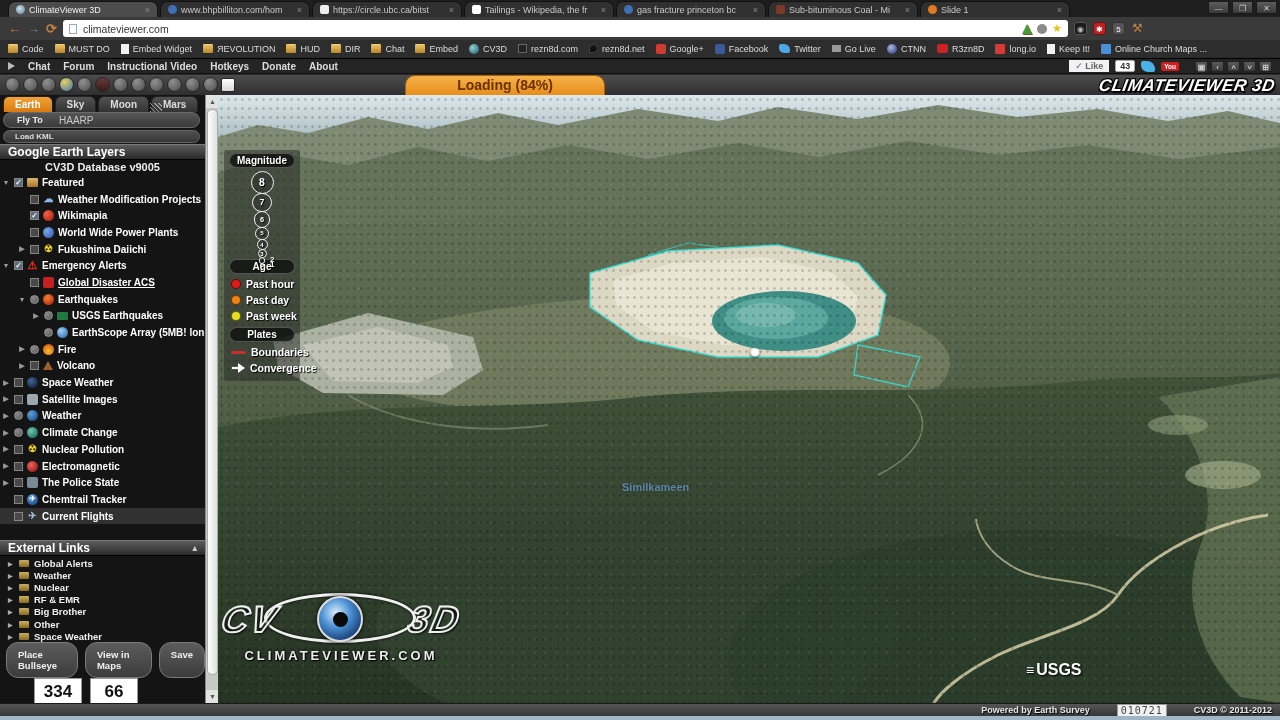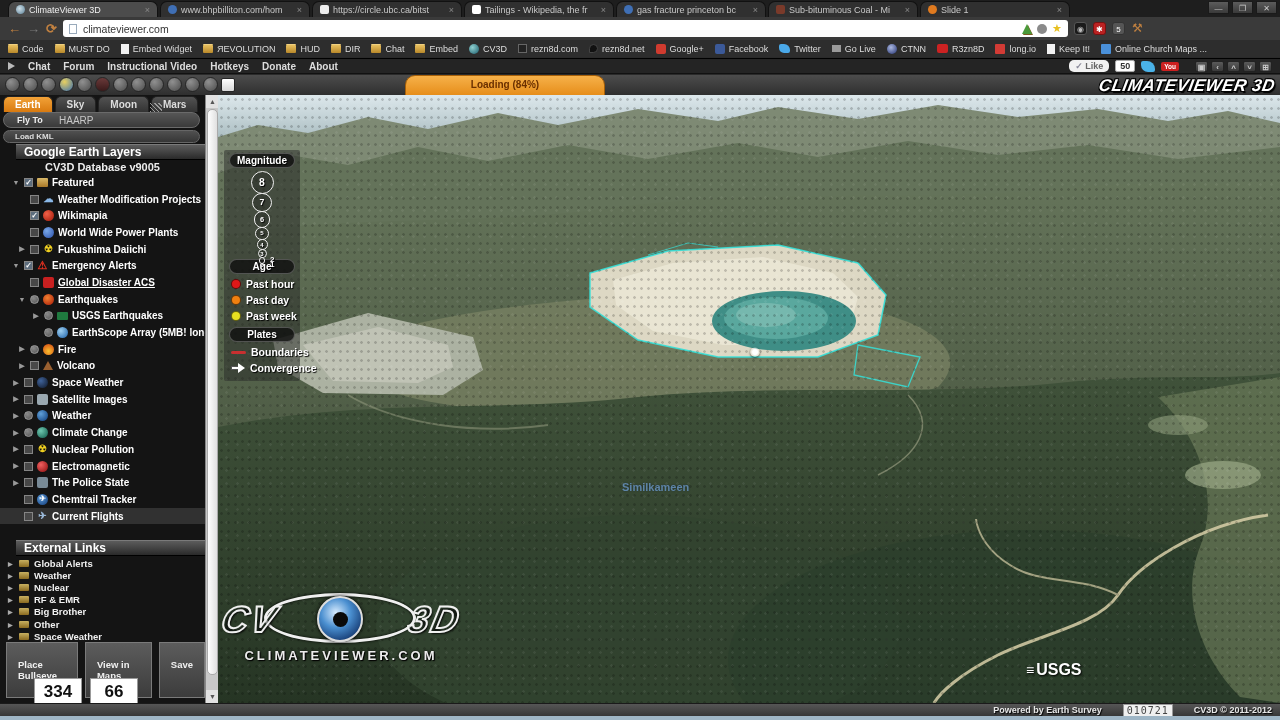--- a/index.html
+++ b/index.html
@@ -53,53 +53,53 @@
   .bmi-ctnn{background:radial-gradient(circle at 40% 35%,#aab8e0,#223070);border-radius:50%;width:10px;height:10px}
   .bmi-play{background:#c22;width:11px;height:9px;border-radius:2px}
   .bmi-makr{background:#d23b35;width:10px;height:10px;border-radius:1px}
   .bmi-chat{background:#4a90d9;width:10px;height:10px;border-radius:1px}
 
   
   .menubar{position:absolute;top:58px;left:0;width:100%;height:16px;background:#242424;border-top:1px solid #000;border-bottom:1px solid #111;display:flex;align-items:center;gap:13px;padding:0 8px;color:#ddd;font-size:10px;font-weight:bold}
   .speaker{width:0;height:0;border-top:4px solid transparent;border-bottom:4px solid transparent;border-right:7px solid #bbb;transform:rotate(180deg)}
   .menuitem{cursor:default}
   .mb-right{margin-left:auto;display:flex;align-items:center;gap:6px}
-  .like{background:#f2f2f2;color:#666;border-radius:5px;padding:0 6px;font-size:9px;height:12px;line-height:12px;font-weight:bold}
+  .like{background:#f2f2f2;color:#666;border-radius:0;padding:0 6px;font-size:9px;height:12px;line-height:12px;font-weight:bold}
   .like::before{content:"✓ ";color:#889}
   .count{background:#fff;border:1px solid #aaa;color:#333;font-size:9px;padding:0 4px;height:12px;line-height:11px;border-radius:2px}
   .twbird{width:14px;height:11px;background:#4ab2e8;border-radius:2px 8px 2px 7px}
   .ytbox{background:#cc2020;color:#fff;font-size:6.5px;font-weight:bold;padding:1px 3px;border-radius:2px}
   .ytbox::before{content:"You"}
   .mini{display:flex;gap:3px;margin-left:10px}
   .mi{width:13px;height:11px;background:linear-gradient(#5a5a5a,#3a3a3a);border:1px solid #222;color:#ccc;font-size:8px;text-align:center;line-height:11px;border-radius:2px}
 
   .toolrow{position:absolute;top:75px;left:0;width:100%;height:20px;background:linear-gradient(#4c4c4c,#2f2f2f)}
   .tools{position:absolute;left:5px;top:2px;display:flex;gap:3px;align-items:center}
   .tool{width:15px;height:15px;border-radius:50%;background:radial-gradient(circle at 35% 30%,#909090,#4a4a4a);border:1px solid #262626}
   .tool.colored{background:radial-gradient(circle at 35% 30%,#e8d060,#3a6fb0)}
   .tool.dark-tri{background:linear-gradient(#6a3a3a,#3a1a1a)}
   .tool.square{border-radius:2px;background:linear-gradient(#fff,#d8d8d8);width:14px;height:14px}
-  .loading{position:absolute;left:405px;top:75px;width:200px;height:30px;background:linear-gradient(#f6b14a,#df7d04);border:1px solid #a86008;border-radius:10px;color:#6b3000;font-weight:bold;font-size:10px;text-align:center;line-height:18px}
+  .loading{position:absolute;left:405px;top:75px;width:200px;height:30px;background:linear-gradient(#f6b14a,#df7d04);border:1px solid #a86008;border-radius:10px;color:#6b3000;font-weight:bold;font-size:14px;text-align:center;line-height:18px}
   .cvlogo{position:absolute;right:5px;top:76px;font-style:italic;font-weight:bold;font-size:17px;color:#fff;letter-spacing:.5px;transform:skewX(-10deg);text-shadow:-1px -1px 0 #000,1px -1px 0 #000,-1px 1px 0 #000,1px 1px 0 #000,2px 2px 1px #000}
 
   
   .sidebar{position:absolute;left:0;top:95px;width:205px;height:608px;background:#141414;overflow:hidden}
   .ptabs{position:absolute;left:3px;top:1px;display:flex;gap:2px}
   .ptab{padding:2px 11px;font-size:10px;font-weight:bold;color:#ddd;background:linear-gradient(#525252,#333);border-radius:6px 6px 0 0;border:1px solid #222;border-bottom:none}
   .ptab.active{background:linear-gradient(#f2a238,#d87a10);color:#fff}
   .grip{position:absolute;left:150px;top:8px;width:12px;height:9px;background:repeating-linear-gradient(45deg,#999 0 1px,transparent 1px 3px)}
   .flyto{position:absolute;left:3px;top:17px;width:197px;height:16px;background:linear-gradient(#565656,#3a3a3a);border:1px solid #6a6a6a;border-radius:9px;display:flex;align-items:center}
   .flyto-label{font-size:9px;font-weight:bold;color:#eee;padding-left:13px;width:55px}
   .flyto-value{font-size:10px;color:#c8c8c8}
   .loadkml{position:absolute;left:3px;top:35px;width:197px;height:13px;background:linear-gradient(#505050,#363636);border:1px solid #666;border-radius:7px;font-size:8px;font-weight:bold;color:#ddd;padding-left:11px;line-height:12px}
-  .secheader{position:absolute;left:16px;width:205px;height:16px;background:linear-gradient(#5c5c5c,#2a2a2a);border-top:1px solid #7a7a7a;border-bottom:1px solid #000;color:#fff;font-weight:bold;font-size:12px;padding-left:8px;line-height:15px;display:flex;align-items:center}
+  .secheader{position:absolute;left:0;width:205px;height:16px;background:linear-gradient(#5c5c5c,#2a2a2a);border-top:1px solid #7a7a7a;border-bottom:1px solid #000;color:#fff;font-weight:bold;font-size:12px;padding-left:8px;line-height:15px;display:flex;align-items:center}
   .geheader{top:49px}
   .dbtitle{position:absolute;top:66px;width:205px;text-align:center;color:#eee;font-weight:bold;font-size:11px}
   .tree{position:absolute;left:0;top:79px;width:205px}
-  .trow{height:16.7px;display:flex;align-items:center;gap:4px;padding-left:12px;color:#fff;font-size:10px;font-weight:bold;white-space:nowrap;overflow:hidden}
+  .trow{height:16.7px;display:flex;align-items:center;gap:4px;padding-left:2px;color:#fff;font-size:10px;font-weight:bold;white-space:nowrap;overflow:hidden}
   .trow.sel{background:#313131}
   .trow.d1{padding-left:18px}.trow.d2{padding-left:32px}
   .arr{width:8px;color:#999;font-size:7px;flex:none;text-align:center}
   .chk{width:9px;height:9px;background:#484848;border:1px solid #858585;flex:none;font-size:8px;line-height:8px;color:#fff;text-align:center}
   .chk.checked{background:#5d6d7d}.chk.checked::before{content:"✓"}
   .chk.circle{border-radius:50%;background:radial-gradient(circle at 35% 30%,#8a8a8a,#555);border-color:#999}
   .ti{width:11px;height:11px;flex:none;border-radius:50%;display:flex;align-items:center;justify-content:center;font-size:10px;line-height:1}
   .i-folder{background:linear-gradient(#d8b868,#a87828);border-radius:1px;height:9px}
   .i-cloud{background:none;color:#8ab8e8}
   .i-wikimapia{background:radial-gradient(circle at 35% 35%,#f06048,#a01808)}
@@ -121,21 +121,21 @@
   .i-plane-circle{background:radial-gradient(circle at 35% 35%,#5a9ad8,#123a78);color:#fff;font-size:8px}
   .i-flight{background:none;color:#9ab8d8}
   .ul{text-decoration:underline}
   .extheader{top:445px;justify-content:space-between}
   .chev{margin-left:auto;margin-right:8px;color:#ccc;font-size:9px}
   .extlist{position:absolute;left:0;top:462px;width:205px}
   .erow{height:12.2px;display:flex;align-items:center;gap:5px;padding-left:8px;color:#f0f0f0;font-size:9.5px;font-weight:bold;white-space:nowrap}
   .earr{color:#aaa;font-size:6px;width:6px}
   .efold{width:10px;height:7px;background:linear-gradient(#c8b060,#8a6a20);border-radius:1px;flex:none}
   .btnrow{position:absolute;top:547px;left:6px;display:flex;gap:7px}
-  .sbtn{background:linear-gradient(#5c5c5c,#3c3c3c);border:1px solid #7a7a7a;border-radius:0;color:#f0f0f0;font-size:9.5px;font-weight:bold;padding:16px 11px}
+  .sbtn{background:linear-gradient(#5c5c5c,#3c3c3c);border:1px solid #7a7a7a;border-radius:12px;color:#f0f0f0;font-size:9.5px;font-weight:bold;padding:6px 11px}
   .cbox{position:absolute;top:583px;height:27px;background:#fff;border:1px solid #999;color:#111;font-size:17px;font-weight:bold;text-align:center;line-height:26px}
   .cbox1{left:34px;width:48px}.cbox2{left:90px;width:48px}
 
   .sscroll{position:absolute;left:205px;top:95px;width:13px;height:608px;background:#c8c8c8;border-left:1px solid #888}
   .sarrow{position:absolute;left:0;width:13px;height:13px;background:#e2e2e2;color:#555;font-size:7px;text-align:center;line-height:13px}
   .sthumb{position:absolute;left:1px;top:14px;width:11px;height:566px;background:linear-gradient(90deg,#fff,#e0e0e0);border:1px solid #aaa;border-radius:5px}
 
   
   .mapwrap{position:absolute;left:218px;top:95px;width:1062px;height:608px;background:#44533f;overflow:hidden}
   .mapwrap svg.terrain{position:absolute;inset:0}
@@ -163,21 +163,21 @@
   .attrib{position:absolute;left:527px;bottom:8px;transform:translateX(-50%);text-align:center;color:#f2f2f2;font-size:8px;line-height:9.5px;text-shadow:0 0 2px #000,1px 1px 1px #000;opacity:.85}
   .usgs{position:absolute;left:808px;top:566px;display:flex;align-items:center;gap:3px;color:#fff;font-weight:bold;font-size:16px;text-shadow:1px 1px 2px #000}
   .usgs .waves{font-size:14px;letter-spacing:-1px}
   .gearth{position:absolute;left:884px;top:552px;font-family:"Liberation Serif",serif;font-size:31px;color:#f5f5f5;text-shadow:1px 1px 3px rgba(0,0,0,.85)}
   .gearth .earth{font-family:"Liberation Sans",sans-serif;color:#e2e2e2;margin-left:7px;font-weight:normal}
   .place-label{position:absolute;left:404px;top:386px;color:#6f9fd8;opacity:.7;font-size:11px;font-weight:bold;text-shadow:0 0 2px rgba(10,20,40,.6)}
   .cursor{position:absolute;left:532px;top:252px;width:10px;height:10px;border-radius:50%;background:radial-gradient(circle,#fff 0 35%,rgba(255,255,255,.25) 60%,transparent 70%);box-shadow:0 1px 2px rgba(0,0,0,.6)}
 
   
   .statusbar{position:absolute;left:0;top:703px;width:1280px;height:13px;background:linear-gradient(#565656,#373737);border-top:1px solid #1a1a1a;display:flex;align-items:center;gap:13px;padding:0 8px;color:#e8e8e8;font-size:9px;font-weight:bold;text-shadow:1px 1px 1px #000;white-space:nowrap}
-  .sb-right{margin-left:auto;display:flex;align-items:center;gap:21px}
+  .sb-right{margin-left:auto;display:flex;align-items:center;gap:27px}
   .counterbox{background:#f0f0f0;color:#444;font-family:"DejaVu Sans Mono",monospace;font-size:10px;font-weight:normal;padding:0 3px;border:1px solid #999;letter-spacing:1px;text-shadow:none}
   .bottomstrip{position:absolute;left:0;top:716px;width:100%;height:4px;background:#9fb6c6}
 </style>
 </head>
 <body>
 
 <div class="root">
 
   <div class="tabstrip">
     <div id="tabs" style="display:flex;align-items:flex-end">
@@ -333,21 +333,21 @@
     <span id="menuitems" style="display:flex;gap:13px">
         <span class="menuitem">Chat</span>
         <span class="menuitem">Forum</span>
         <span class="menuitem">Instructional Video</span>
         <span class="menuitem">Hotkeys</span>
         <span class="menuitem">Donate</span>
         <span class="menuitem">About</span>
       </span>
     <span class="mb-right">
       <span class="like">Like</span>
-      <span class="count">50</span>
+      <span class="count">43</span>
       <span class="twbird"></span>
       <span class="ytbox"></span>
       <span class="mini" id="miniicons">
           <span class="mi">▣</span>
           <span class="mi">‹</span>
           <span class="mi">˄</span>
           <span class="mi">˅</span>
           <span class="mi">⊞</span>
         </span>
     </span>

